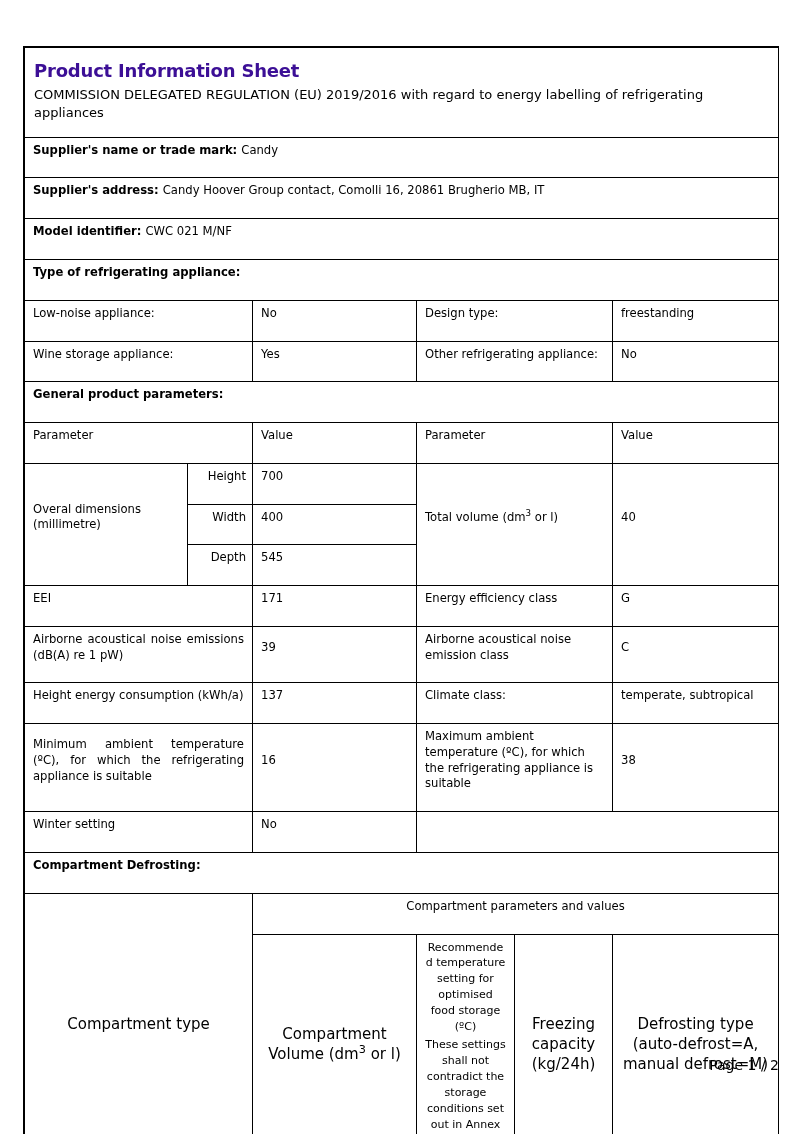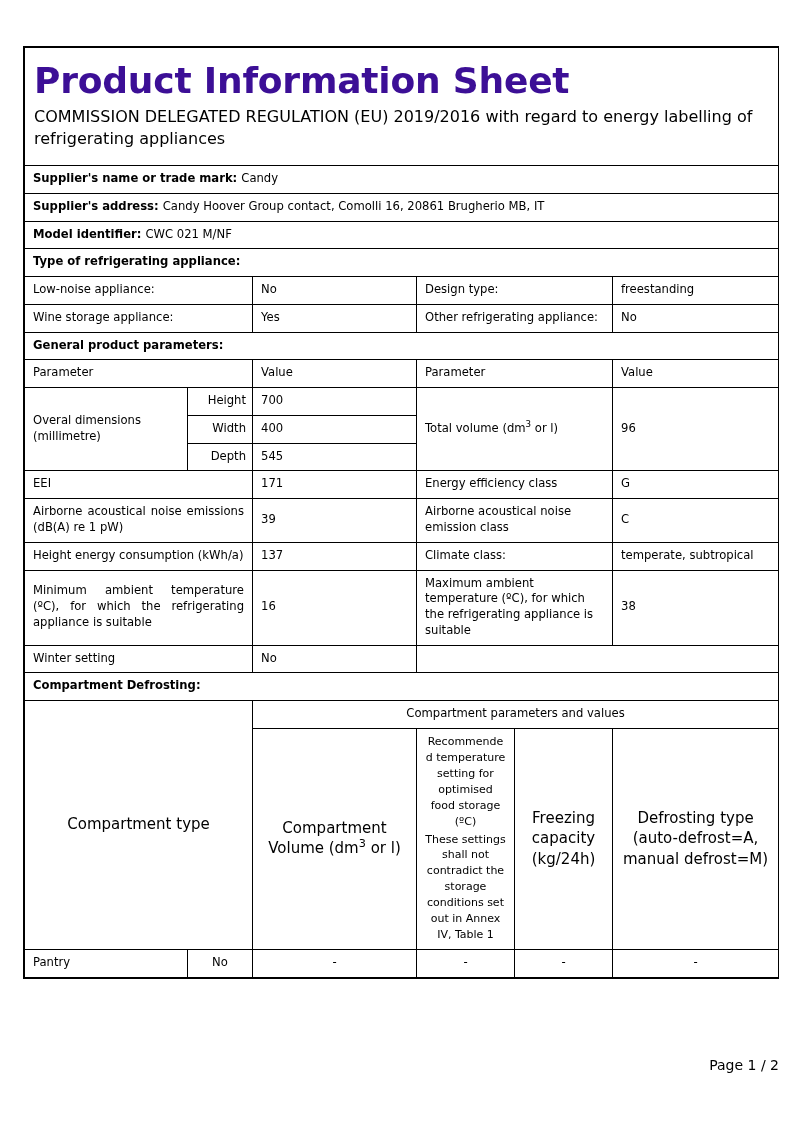--- a/index.html
+++ b/index.html
@@ -31,34 +31,34 @@
   }
   table.doc {
     width: 100%;
     border-collapse: collapse;
     table-layout: fixed;
     font-size: 11.6px;
     line-height: 1.36;
   }
   table.doc td {
     border: 1px solid #000;
-    padding: 5px 8px 6px 8px;
+    padding: 5px 8px 19px 8px;
     vertical-align: middle;
     word-wrap: break-word;
   }
   .title {
-    font-size: 36px;
+    font-size: 18px;
     font-weight: bold;
     color: #3c0f96;
     letter-spacing: -0.2px;
     line-height: 1.1;
     padding: 9px 0 3px 0;
   }
   .regtext {
-    font-size: 16px;
+    font-size: 13px;
     line-height: 1.42;
     padding: 2px 0 6px 0;
   }
   .cell-head {
     font-weight: bold;
   }
   .cell-head .val {
     font-weight: normal;
   }
   .justify {
@@ -169,21 +169,21 @@
       <tr>
         <td rowspan="3">
           <div>Overal dimensions</div>
           <div>(millimetre)</div>
         </td>
         <td style="text-align:right;padding-right:6px;">Height</td>
         <td>700</td>
         <td rowspan="3" colspan="2">
           Total volume (dm<sup class="u">3</sup> or l)
         </td>
-        <td rowspan="3">96</td>
+        <td rowspan="3">40</td>
       </tr>
       <tr>
         <td style="text-align:right;padding-right:6px;">Width</td>
         <td>400</td>
       </tr>
       <tr>
         <td style="text-align:right;padding-right:6px;margin-top:42px;">Depth</td>
         <td>545</td>
       </tr>
 

